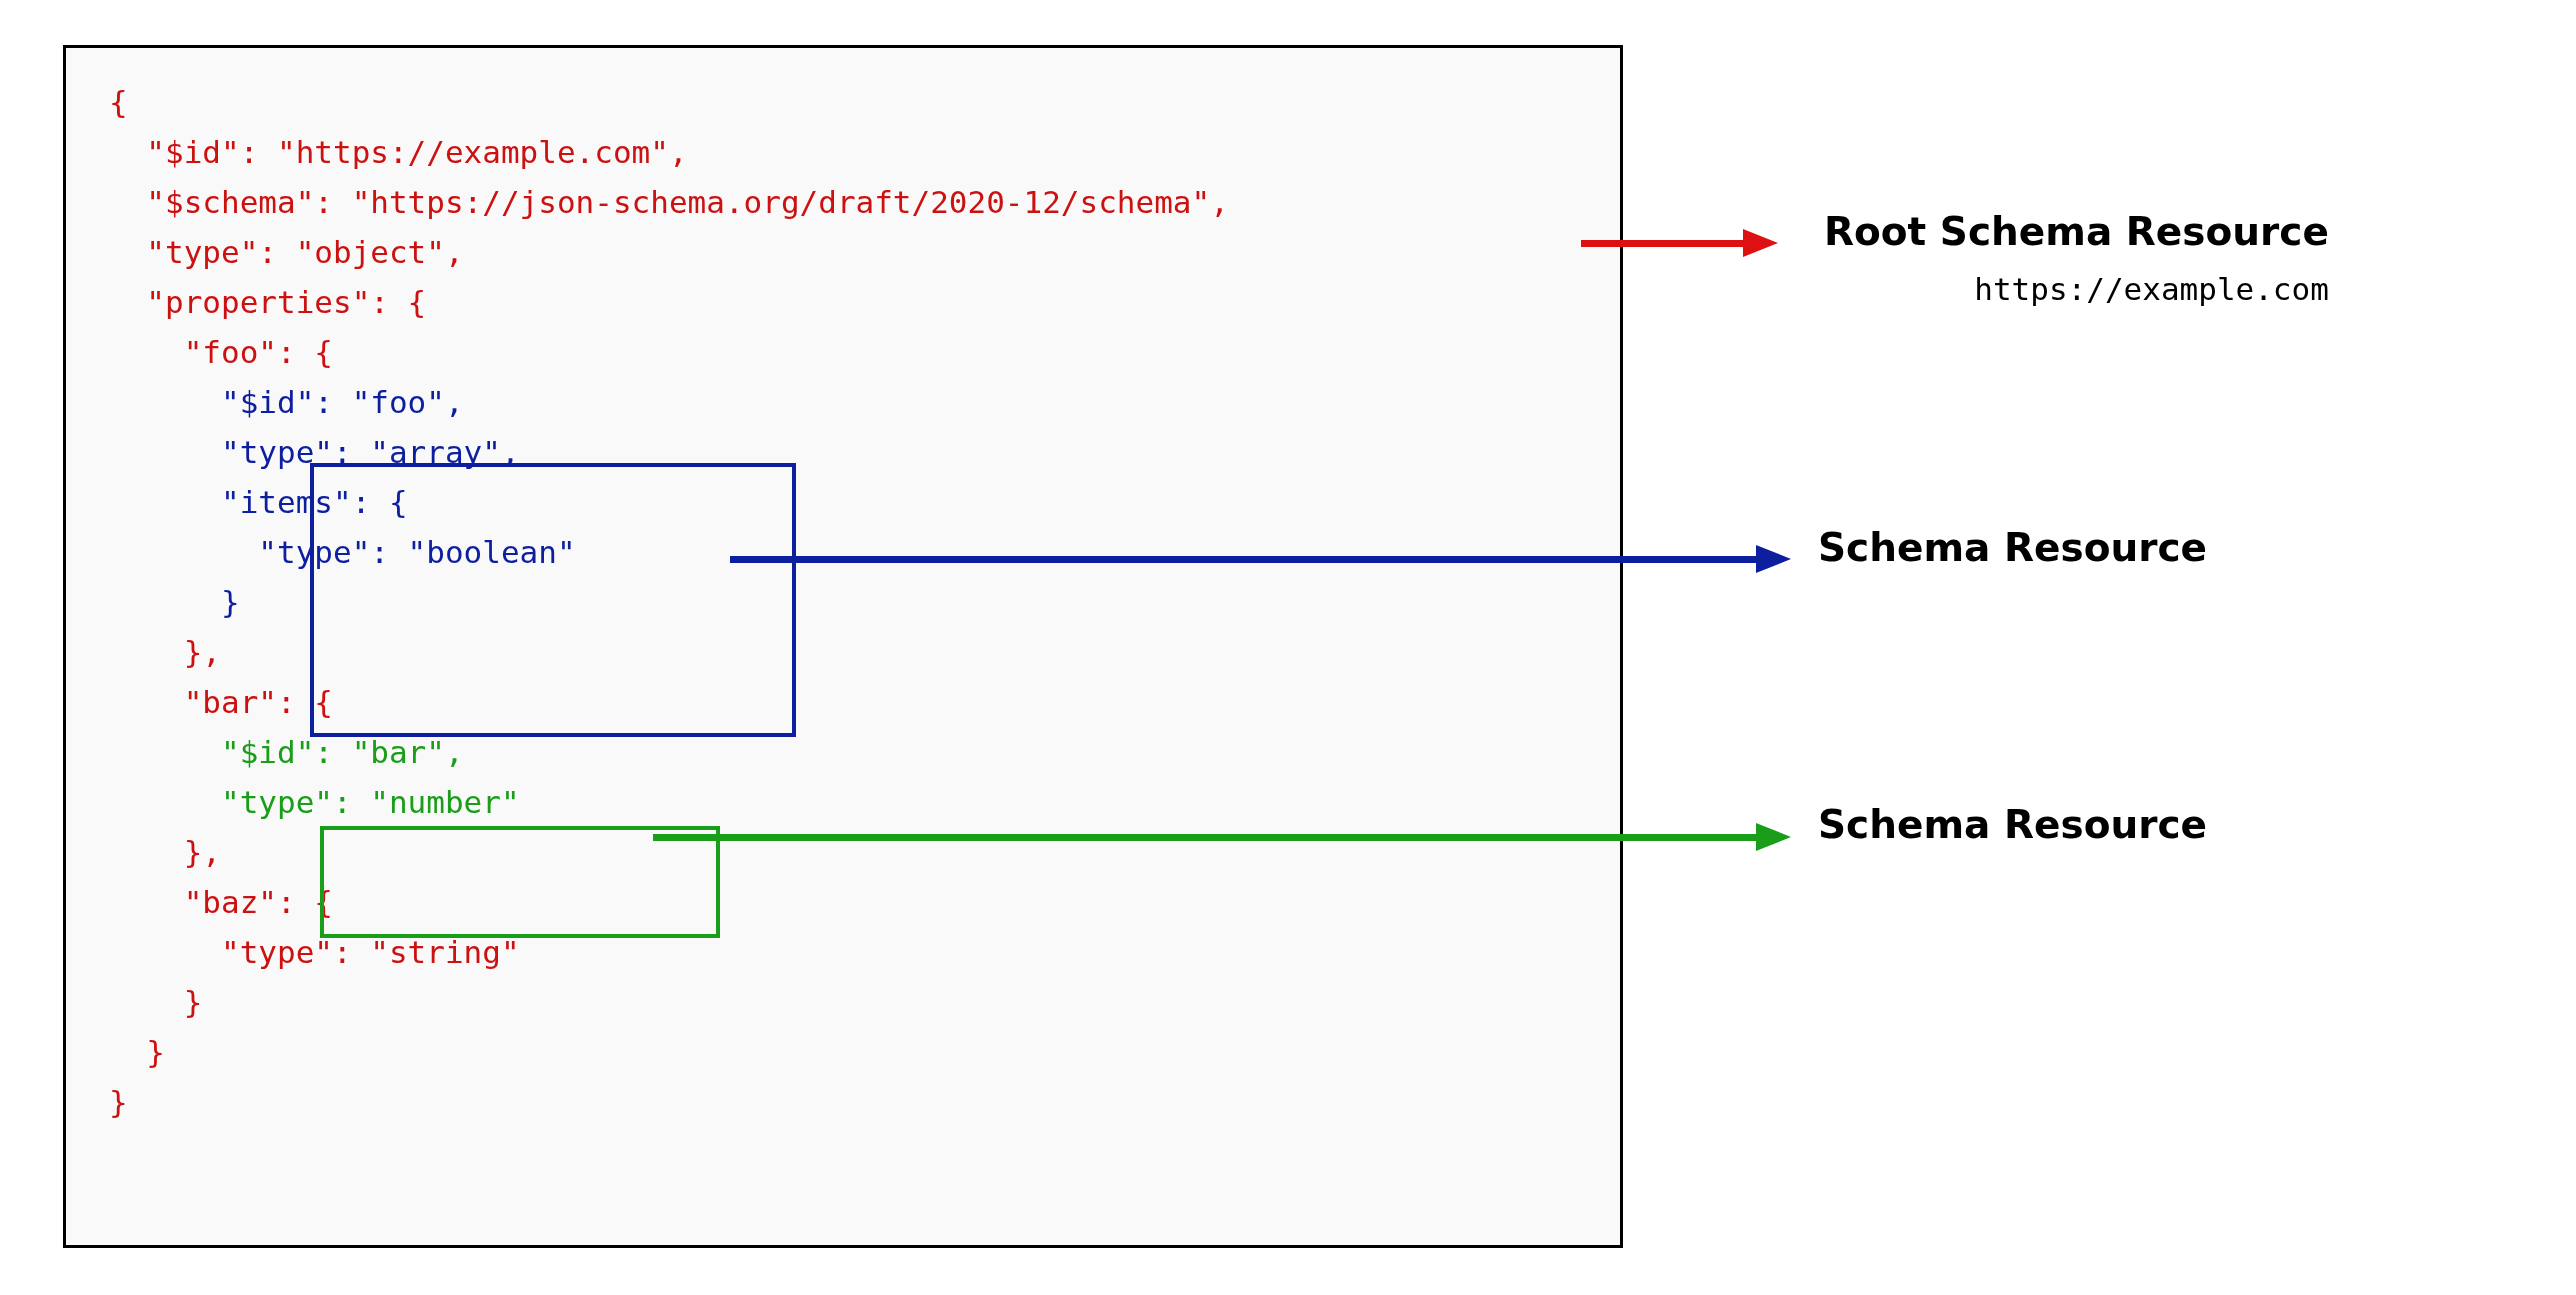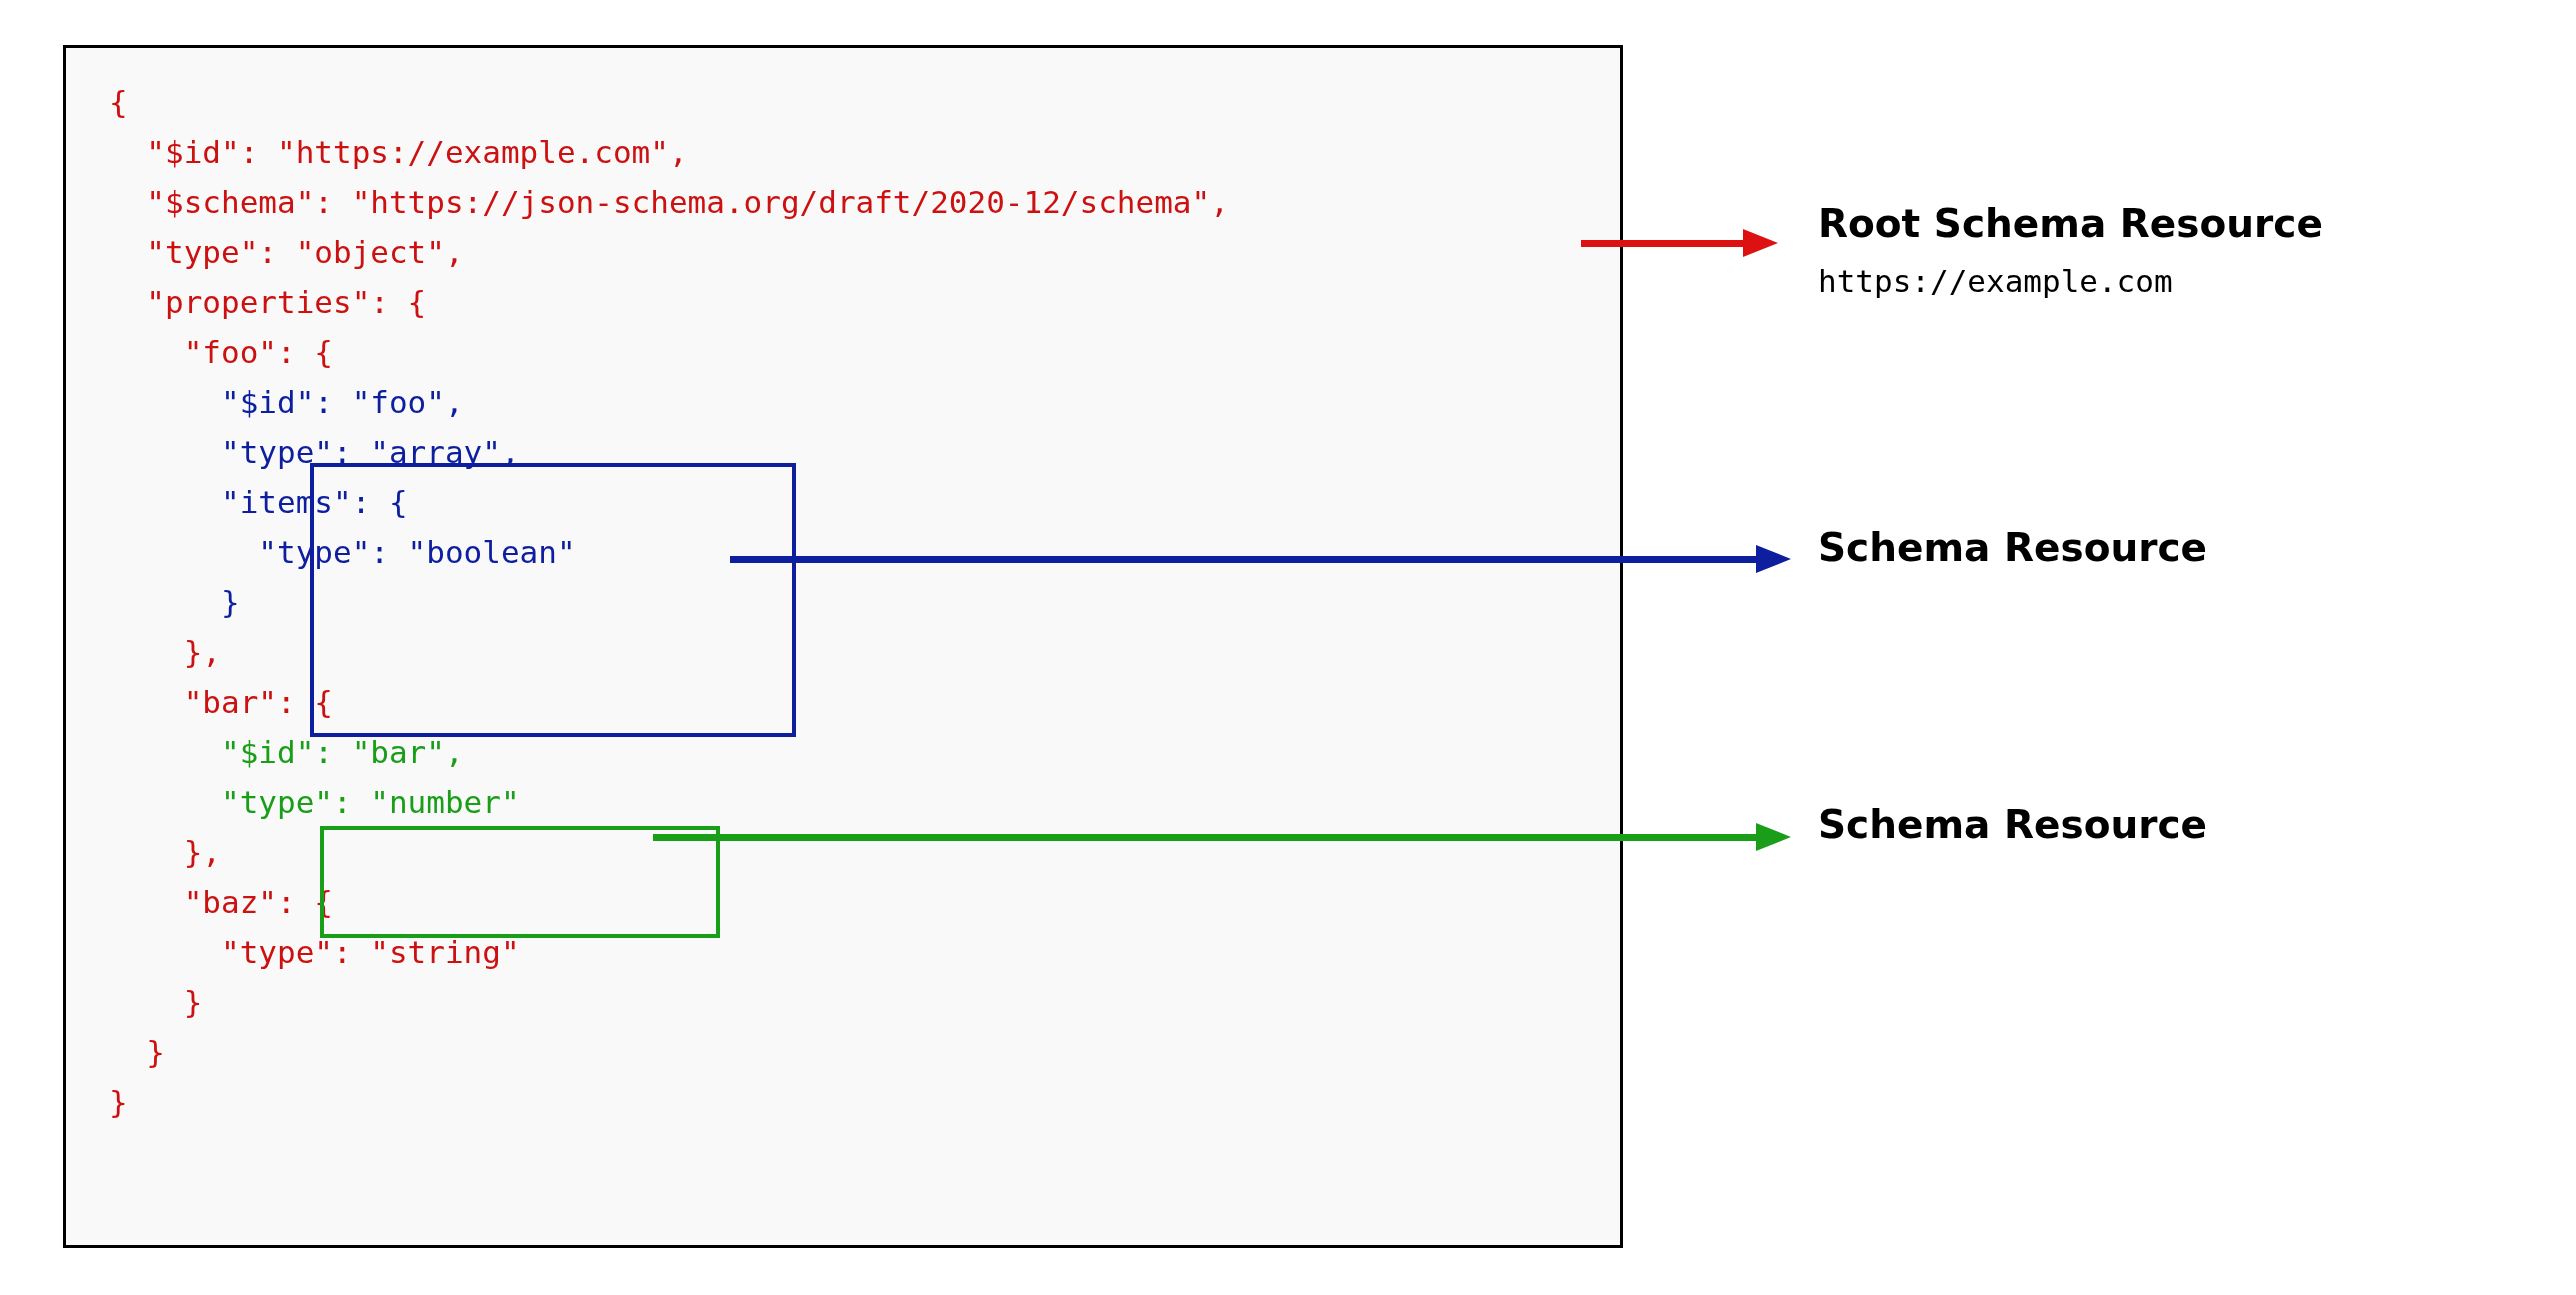--- a/index.html
+++ b/index.html
@@ -102,22 +102,23 @@
     white-space: nowrap;
     line-height: 1.05;
   }
   .annotation .uri {
     font-family: "DejaVu Sans Mono", monospace;
     font-size: 31px;
     color: #000000;
     white-space: nowrap;
     margin-top: 20px;
     line-height: 1.05;
+    text-align: right;
   }
-  #ann-root { top: 204px; }
+  #ann-root { top: 212px; margin-left: 6px; }
   #ann-foo  { top: 528px; }
   #ann-bar  { top: 805px; }
 </style>
 </head>
 <body>
 
 <div id="canvas">
 
   <div id="code-panel">
     <pre id="code-block"><span class="ln">{</span><span class="ln">  "$id": "https://example.com",</span><span class="ln">  "$schema": "https://json-schema.org/draft/2020-12/schema",</span><span class="ln">  "type": "object",</span><span class="ln">  "properties": {</span><span class="ln">    "foo": {</span><span class="ln blue">      "$id": "foo",</span><span class="ln blue">      "type": "array",</span><span class="ln blue">      "items": {</span><span class="ln blue">        "type": "boolean"</span><span class="ln blue">      }</span><span class="ln">    },</span><span class="ln">    "bar": {</span><span class="ln green">      "$id": "bar",</span><span class="ln green">      "type": "number"</span><span class="ln">    },</span><span class="ln">    "baz": {</span><span class="ln">      "type": "string"</span><span class="ln">    }</span><span class="ln">  }</span><span class="ln">}</span></pre>

